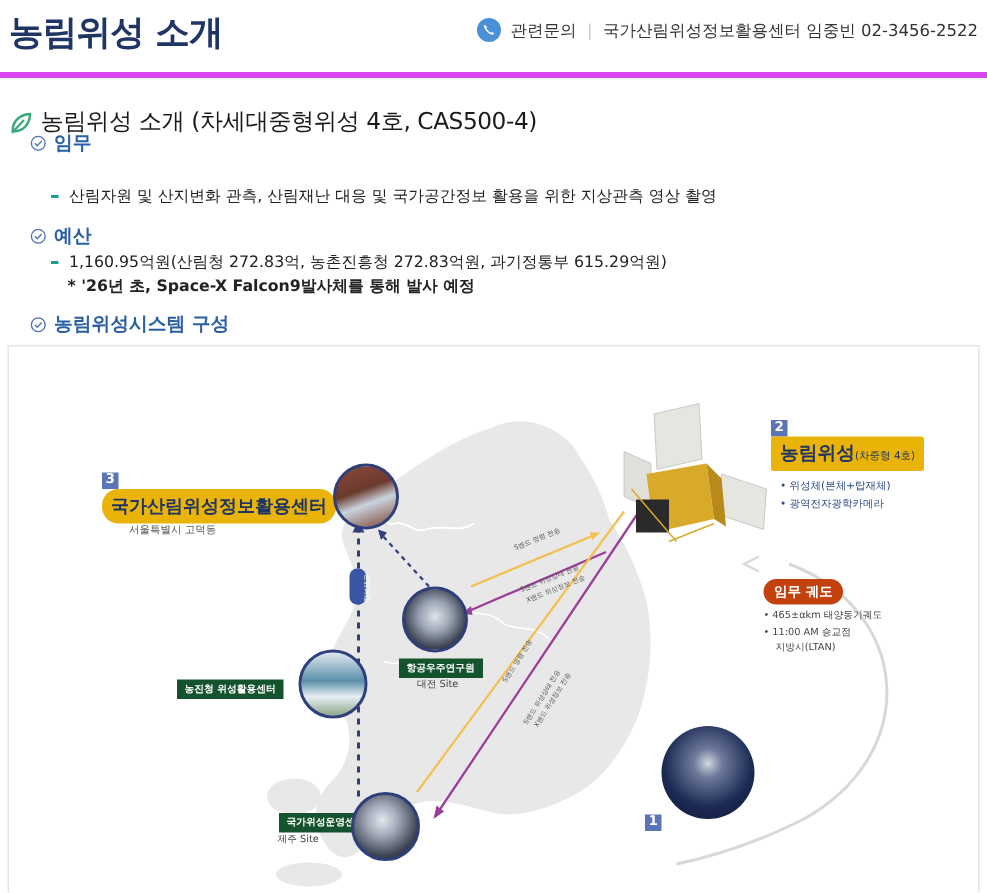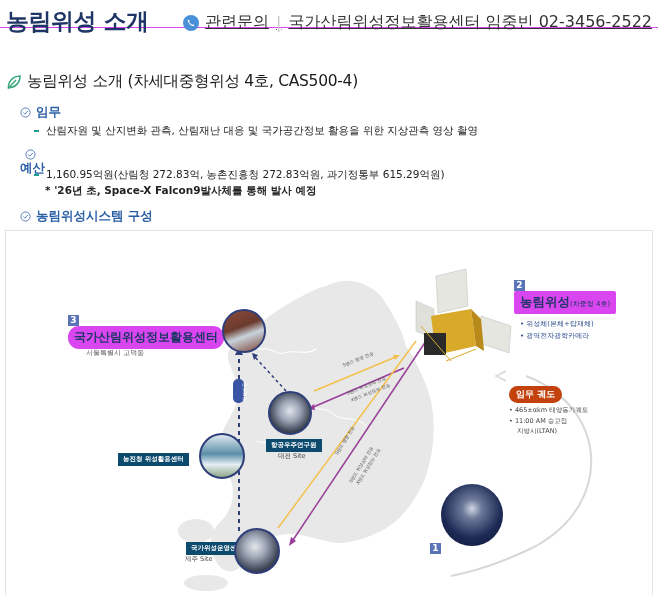--- a/index.html
+++ b/index.html
@@ -1,40 +1,40 @@
 <!DOCTYPE html>
 <html><head>
 <meta charset="utf-8">
 <style>
   * { box-sizing: border-box; margin: 0; padding: 0; }
   html, body { width: 658px; height: 595px; overflow: hidden; background: #ffffff; }
   body { font-family: "DejaVu Sans", "Liberation Sans", sans-serif; color: #222; position: relative; }
 
-  .header { position: absolute; left: 0; top: 0; width: 658px; height: 28px; border-bottom: 1px solid #d946ef; }
+  .header { position: absolute; left: 0; top: 0; width: 658px; height: 52px; border-bottom: 4px solid #d946ef; }
   .page-title { position: absolute; left: 6px; top: 6px; font-size: 23px; font-weight: bold; color: #1f3566; letter-spacing: -0.5px; }
-  .contact { position: absolute; right: 6px; top: 12px; display: flex; align-items: center; font-size: 16px; color: #333; white-space: nowrap; text-decoration: underline; }
+  .contact { position: absolute; right: 6px; top: 12px; display: flex; align-items: center; font-size: 11px; color: #333; white-space: nowrap; }
   .phone-icon { width: 16px; height: 16px; border-radius: 50%; background: #4a90d9; display: inline-flex; align-items: center; justify-content: center; margin-right: 6px; }
   .contact .sep { color: #c8c8c8; margin: 0 7px; }
 
   .section-title { position: absolute; left: 6px; top: 71px; display: flex; align-items: center; font-size: 15.5px; color: #1b1b1b; letter-spacing: -0.3px; white-space: nowrap; }
   .leaf-icon { width: 16px; height: 16px; margin-right: 5px; }
 
   .sub { position: absolute; left: 20px; display: flex; align-items: center; font-size: 12.5px; font-weight: bold; color: #2a5fa6; white-space: nowrap; }
   .check-icon { width: 11px; height: 11px; margin-right: 5px; }
 
   .bullet { position: absolute; left: 34px; font-size: 10.5px; color: #222; white-space: nowrap; display: flex; align-items: center; }
   .bullet .dash { display: inline-block; width: 5px; height: 2px; background: #1aa08c; margin-right: 7px; }
   .note { position: absolute; left: 45px; font-size: 10.5px; color: #222; white-space: nowrap; }
 
   .diagram { position: absolute; left: 5px; top: 230px; width: 648px; height: 370px; border: 1px solid #e4e4e4; border-bottom: none; background: #fff; overflow: hidden; }
   .diagram svg.map { position: absolute; left: 0; top: 0; }
 
   .numbadge { position: absolute; background: #5b74b8; color: #fff; font-size: 9px; font-weight: bold; width: 11px; height: 11px; line-height: 11px; text-align: center; }
-  .lbl-box { position: absolute; background: #d946ef; color: #1f3566; font-weight: bold; white-space: nowrap; border-radius: 2px; }
-  .lbl-dark { position: absolute; background: #0c4a6e; color: #fff; font-size: 6.5px; font-weight: bold; padding: 2px 5px; white-space: nowrap; }
+  .lbl-box { position: absolute; background: #eab308; color: #1f3566; font-weight: bold; white-space: nowrap; border-radius: 2px; }
+  .lbl-dark { position: absolute; background: #14532d; color: #fff; font-size: 6.5px; font-weight: bold; padding: 2px 5px; white-space: nowrap; }
   .small { position: absolute; font-size: 7px; color: #555; white-space: nowrap; }
   .tiny { position: absolute; font-size: 6.5px; color: #444; white-space: nowrap; }
   .orbit-pill { position: absolute; background: #c2410c; color: #fff; font-size: 9px; font-weight: bold; padding: 2px 7px; border-radius: 9px; white-space: nowrap; }
   .circle { position: absolute; border-radius: 50%; border: 2px solid #2e3f7a; overflow: hidden; }
   .rot { position: absolute; font-size: 4.5px; color: #555; white-space: nowrap; transform-origin: left top; }
 </style>
 </head>
 <body>
 
 <div class="header">
@@ -52,33 +52,33 @@
 </div>
 
 <div class="section-title">
   <svg class="leaf-icon" viewBox="0 0 16 16">
     <path d="M2.5 14 C2 8 6 2.5 14 2 C14 9 9 13.5 3.5 13.5 Z" fill="none" stroke="#3aa87c" stroke-width="1.6"></path>
     <path d="M2.5 14 L10 6" stroke="#3aa87c" stroke-width="1.4"></path>
   </svg>
   <span>농림위성 소개 (차세대중형위성 4호, CAS500-4)</span>
 </div>
 
-<div class="sub" style="top:104px;">
+<div class="sub" style="top:87px;">
   <svg class="check-icon" viewBox="0 0 12 12">
       <circle cx="6" cy="6" r="5" fill="none" stroke="#4a74b8" stroke-width="1"></circle>
       <path d="M3.5 6 L5.3 7.8 L8.5 4.3" fill="none" stroke="#4a74b8" stroke-width="1"></path>
     </svg>
   <span>임무</span>
 </div>
 <div class="bullet" style="top:124px;">
   <span class="dash"></span>
   <span>산림자원 및 산지변화 관측, 산림재난 대응 및 국가공간정보 활용을 위한 지상관측 영상 촬영</span>
 </div>
 
-<div class="sub" style="top:149px;flex-direction:column;">
+<div class="sub" style="top:149px;">
   <svg class="check-icon" viewBox="0 0 12 12">
       <circle cx="6" cy="6" r="5" fill="none" stroke="#4a74b8" stroke-width="1"></circle>
       <path d="M3.5 6 L5.3 7.8 L8.5 4.3" fill="none" stroke="#4a74b8" stroke-width="1"></path>
     </svg>
   <span>예산</span>
 </div>
 <div class="bullet" style="top:168px;">
   <span class="dash"></span>
   <span>1,160.95억원(산림청 272.83억, 농촌진흥청 272.83억원, 과기정통부 615.29억원)</span>
 </div>

